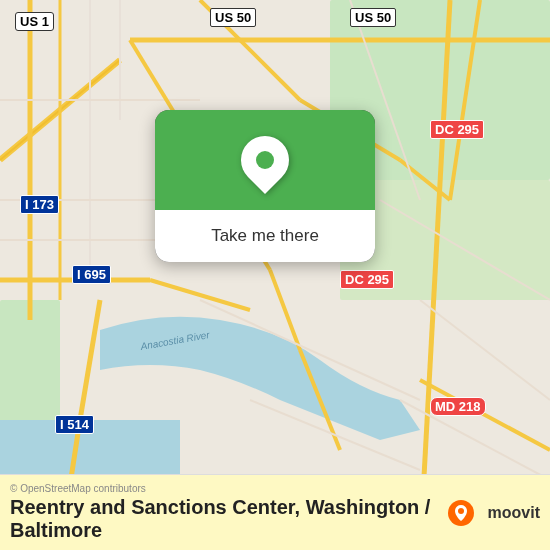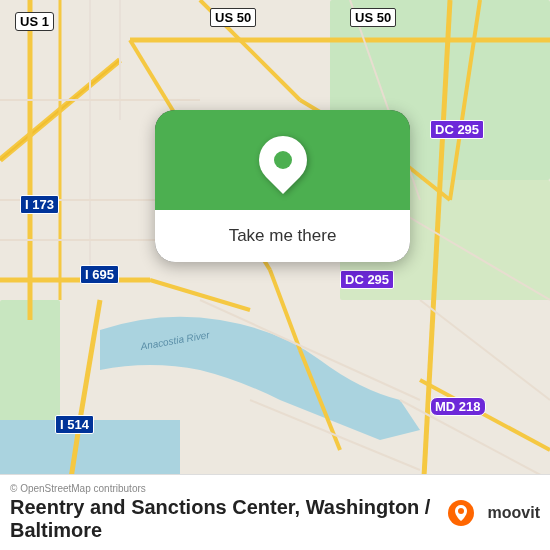--- a/index.html
+++ b/index.html
@@ -26,23 +26,23 @@
       position: absolute;
       top: 0; left: 0;
       width: 100%; height: 100%;
     }
 
     
     .popup-card {
       position: absolute;
       top: 110px;
       left: 155px;
-      width: 255px;
+      width: 220px;
       background: #404040;
-      border-radius: 20px;
+      border-radius: 14px;
       box-shadow: 0 4px 16px rgba(0,0,0,0.3);
       overflow: hidden;
       z-index: 100;
     }
 
     .popup-green-area {
       background: #4caf50;
       height: 100px;
       display: flex;
       align-items: center;
@@ -82,21 +82,21 @@
       color: #333;
       text-align: center;
     }
 
     
     .bottom-bar {
       position: absolute;
       bottom: 0;
       left: 0;
       width: 100%;
-      background: #ffffff;
+      background: #fef9c3;
       padding: 8px 10px;
       z-index: 50;
       border-top: 1px solid #ddd;
     }
 
     .bottom-bar-content {
       display: flex;
       align-items: center;
       justify-content: space-between;
     }
@@ -145,21 +145,21 @@
       padding: 1px 4px;
       border-radius: 2px;
       border: 1.5px solid white;
     }
     .road-sign-us {
       background: white;
       color: black;
       border: 1.5px solid #333;
     }
     .road-sign-state {
-      background: #6d28d9;
+      background: #ef4444;
       color: white;
     }
   </style>
 </head>
 <body>
 
 <div id="map-container">
 
   <div class="map-bg"></div>
 
@@ -215,21 +215,21 @@
     <line x1="200" y1="300" x2="420" y2="400" stroke="#e8ddd0" stroke-width="2"></line>
     <line x1="250" y1="400" x2="420" y2="470" stroke="#e8ddd0" stroke-width="2"></line>
   </svg>
 
   <div class="road-sign road-sign-us" style="left:15px; top:12px; border-radius:3px;">US 1</div>
   <div class="road-sign road-sign-us" style="left:210px; top:8px;">US 50</div>
   <div class="road-sign road-sign-us" style="left:350px; top:8px;">US 50</div>
   <div class="road-sign road-sign-state" style="left:430px; top:120px;">DC 295</div>
   <div class="road-sign road-sign-state" style="left:340px; top:270px;">DC 295</div>
   <div class="road-sign" style="left:20px; top:195px; background:#003399;">I 173</div>
-  <div class="road-sign" style="left:80px; top:265px; background:#003399;">I 695</div>
+  <div class="road-sign" style="left:72px; top:265px; background:#003399;">I 695</div>
   <div class="road-sign" style="left:55px; top:415px; background:#003399;">I 514</div>
   <div class="road-sign road-sign-state" style="left:430px; top:397px;border-radius:7px;">MD 218</div>
 
   <div style="position:absolute; left:140px; top:335px; font-size:10px; color:#5b8fa8; transform:rotate(-10deg); font-style:italic; z-index:10;">Anacostia River</div>
 
   <div class="popup-card">
     <div class="popup-green-area">
       <div class="map-pin">
         <div class="map-pin-inner"></div>
       </div>

